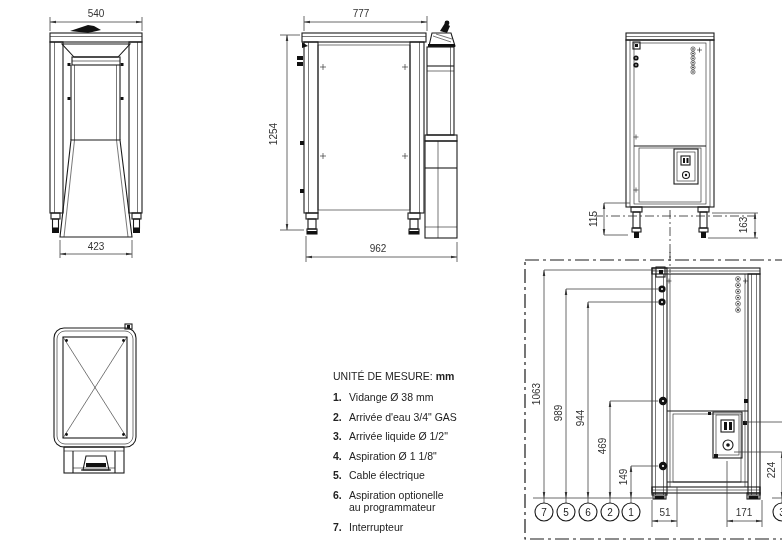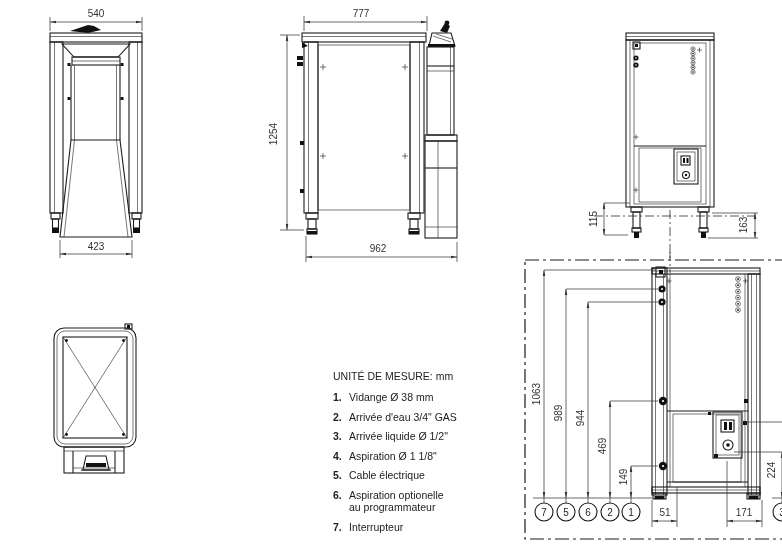--- a/index.html
+++ b/index.html
@@ -9,21 +9,21 @@
   .ln{fill:none;stroke:#1c1c1c;stroke-width:1.1;}
   .lt{fill:none;stroke:#1c1c1c;stroke-width:.6;}
   .dim{fill:none;stroke:#3a3a3a;stroke-width:.75;}
   .cl{fill:none;stroke:#2a2a2a;stroke-width:.8;stroke-dasharray:9 3 2 3;}
   .bd{fill:none;stroke:#1c1c1c;stroke-width:1.2;stroke-dasharray:14 4 3 4;}
   .fl{fill:#111;stroke:none;}
   .dm{font-size:10px;fill:#333;}
   .co{font-size:10px;fill:#222;}
   .legend{position:absolute;left:289px;top:370px;width:195px;color:#222;}
   .lg-title{font-size:10.5px;margin-bottom:9px;}
-  .lg-title b{font-weight:normal;}
+  .lg-title b{font-weight:bold;}
   .lg-row{display:flex;font-size:10.5px;line-height:12.5px;margin-bottom:7px;}
   .lg-num{font-weight:bold;width:16px;flex:0 0 16px;}
   .lg-txt{flex:1;}
 </style>
 </head>
 <body>
 
 <div id="canvas">
 
 <svg width="782" height="544" viewBox="0 0 782 544">

